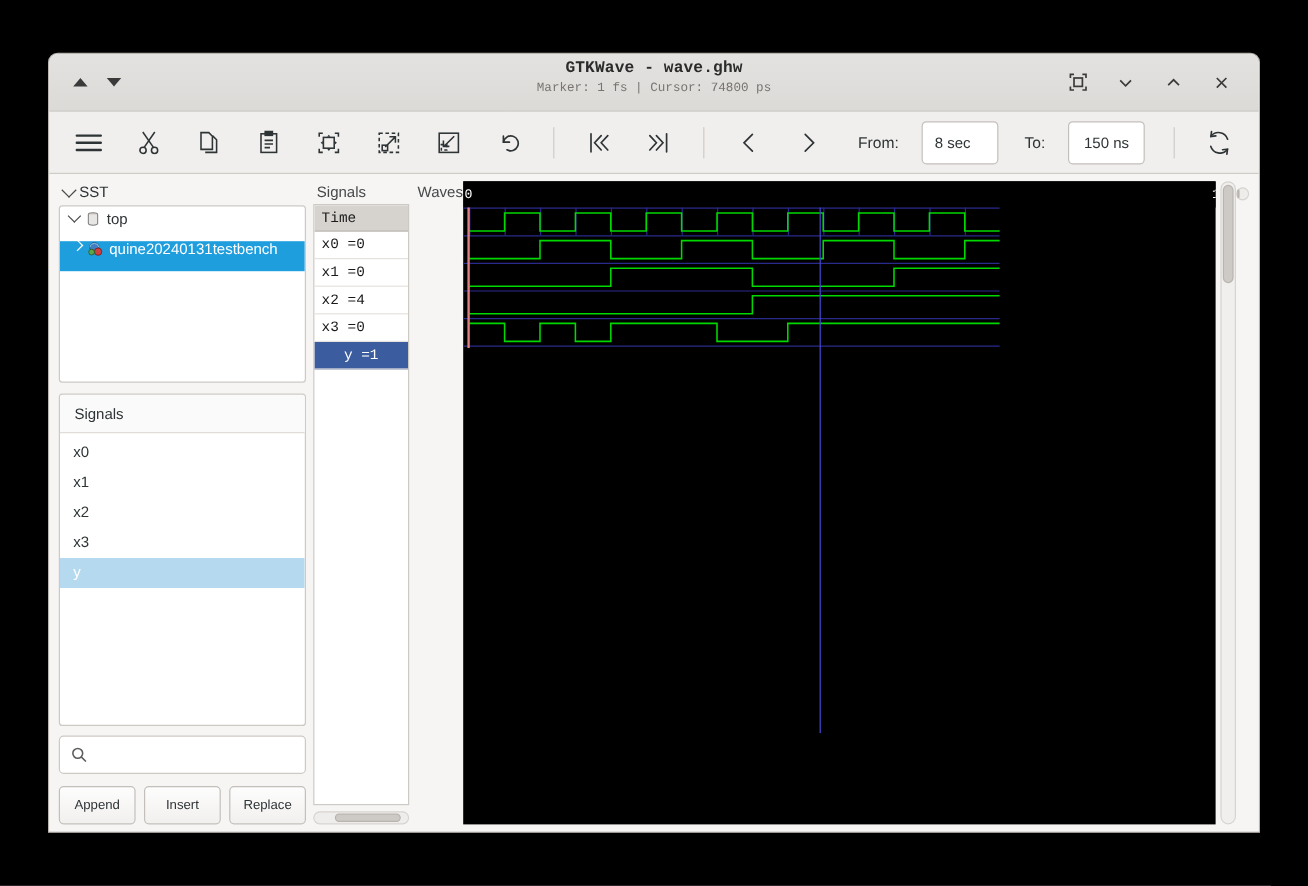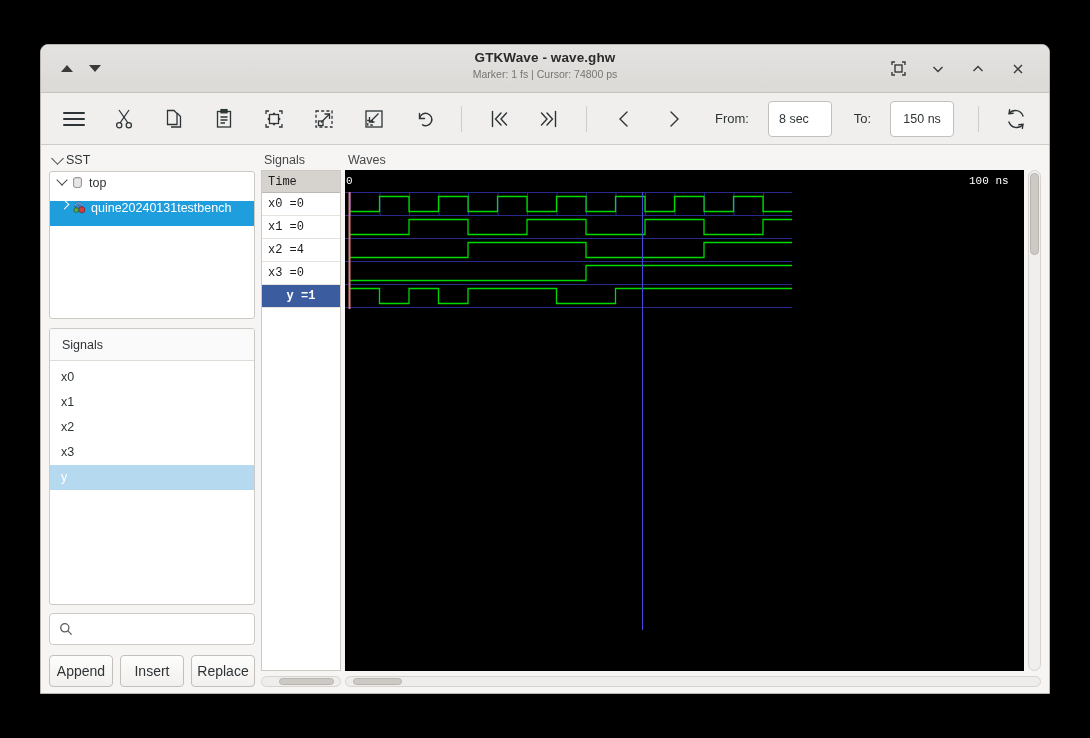--- a/index.html
+++ b/index.html
@@ -26,21 +26,21 @@
     border-bottom:1px solid #c6c2be;
     position:relative;
     display:flex; align-items:center;
   }
   .tb-left { display:flex; align-items:center; gap:16px; padding-left:20px; }
   .tri { width:0;height:0; cursor:pointer; }
   .tri-up   { border-left:6px solid transparent; border-right:6px solid transparent; border-bottom:7px solid #3a3a3a; }
   .tri-down { border-left:6px solid transparent; border-right:6px solid transparent; border-top:7px solid #3a3a3a; }
   #title-center {
     position:absolute; left:0; right:0; top:5px;
-    text-align:center; pointer-events:none;
+    text-align:center; pointer-events:none;font-family:Liberation Mono, monospace;
   }
   #title-main { font-size:13.5px; font-weight:bold; color:#2b2b2b; letter-spacing:.1px; }
   #title-sub  { font-size:10.5px; color:#777471; margin-top:3px; }
   .tb-right { margin-left:auto; display:flex; align-items:center; gap:22px; padding-right:22px; }
   .tbtn { width:18px;height:18px; display:flex;align-items:center;justify-content:center; cursor:pointer; color:#3a3a3a; }
   .tbtn svg { display:block; }
   
   #toolbar {
     height:52px; flex:0 0 52px;
     background:#f0efed;
@@ -96,33 +96,33 @@
   #search-box {
     margin-top:8px; height:32px; flex:0 0 32px;
     background:#fff; border:1px solid #cdc9c5; border-radius:4px;
     display:flex; align-items:center; padding:0 9px; gap:6px;
   }
   #search-input { border:0; outline:0; font-size:12px; flex:1; color:#2e3436; font-family:inherit; background:transparent;}
   #btnrow { margin-top:10px; flex:0 0 32px; display:flex; gap:7px; }
   .abtn {
     flex:1; height:32px; background:linear-gradient(#fdfdfd,#f2f0ee);
     border:1px solid #c3bfbb; border-radius:4px;
-    font-size:14px; color:#2e3436; cursor:pointer;
+    font-size:11px; color:#2e3436; cursor:pointer;
     font-family:inherit;
   }
   
   #midcol { width:80px; flex:0 0 80px; display:flex; flex-direction:column; padding:6px 0 6px 0; margin-left:6px;}
   .grp-label { font-size:12.5px; color:#46484a; padding:2px 0 3px 3px; }
   #names-box { flex:1 1 auto; background:#fff; border:1px solid #cdc9c5; display:flex; flex-direction:column; min-height:0; overflow:hidden;}
   #names-time { height:22px; flex:0 0 22px; background:#d6d2ce; border-bottom:1px solid #bdb9b5; font-family:"Liberation Mono", monospace; font-size:12px; color:#1b1b1b; display:flex; align-items:center; padding-left:6px;}
   .nm-row { height:23px; flex:0 0 23px; border-bottom:1px solid #e6e2de; font-family:"Liberation Mono", monospace; font-size:12px; color:#1b1b1b; display:flex; align-items:center; padding-left:6px; cursor:pointer;}
-  .nm-row.sel { background:#3b5c9e; color:#fff; justify-content:center; padding-left:0;font-weight:bold;}
+  .nm-row.sel { background:#3b5c9e; color:#fff; justify-content:center; padding-left:0;}
   #names-hscroll { height:11px; flex:0 0 11px; margin-top:5px; display:flex; align-items:center;}
   
-  #wavecol { flex:1 1 auto; display:flex; flex-direction:column; padding:6px 8px 6px 4px; min-width:0; }
+  #wavecol { flex:1 1 auto; display:flex; flex-direction:row; padding:6px 8px 6px 4px; min-width:0; }
   #wave-outer { flex:1 1 auto; display:flex; min-height:0; }
   #wave-canvas { flex:1 1 auto; background:#000; position:relative; overflow:hidden; }
   #wave-vscroll { width:13px; flex:0 0 13px; margin-left:4px; background:#f1efed; border:1px solid #d7d3cf; border-radius:7px; position:relative;}
   #wave-vthumb { position:absolute; left:1px; right:1px; top:2px; height:82px; background:#cdc9c5; border:1px solid #b8b4b0; border-radius:6px;}
   #wave-hscroll { height:11px; flex:0 0 11px; margin-top:5px; display:flex; align-items:center;}
   .hbar { height:11px; background:#efedeb; border:1px solid #d7d3cf; border-radius:6px; position:relative; }
   .hthumb { position:absolute; top:1px; bottom:1px; background:#cdc9c5; border:1px solid #b8b4b0; border-radius:5px; }
   
   #wave-svg { position:absolute; left:0; top:0; }
 </style>

